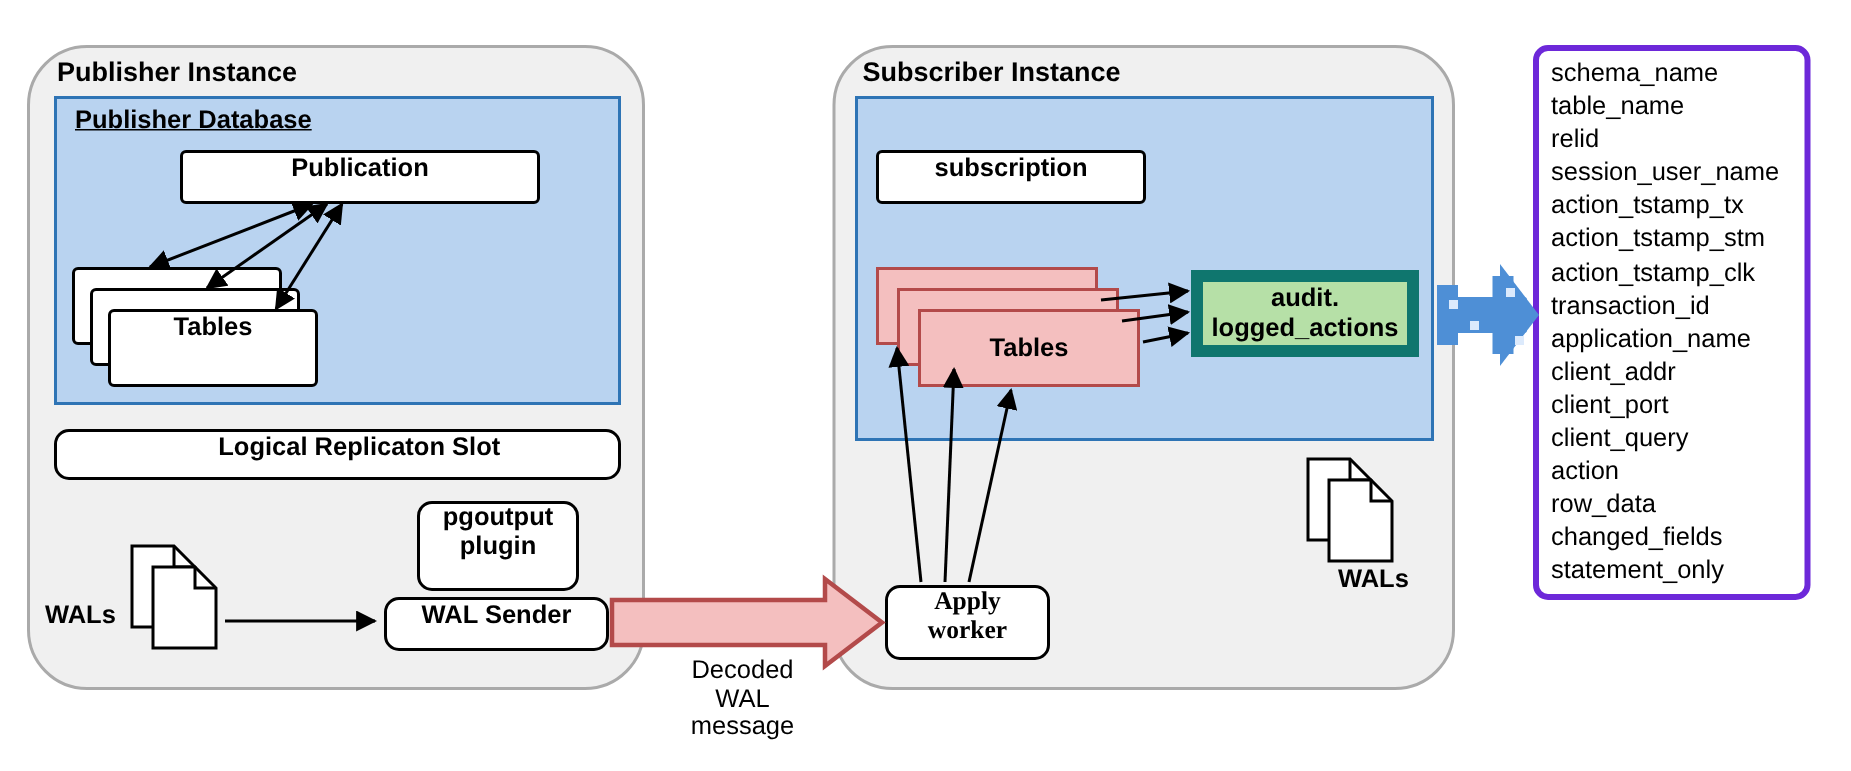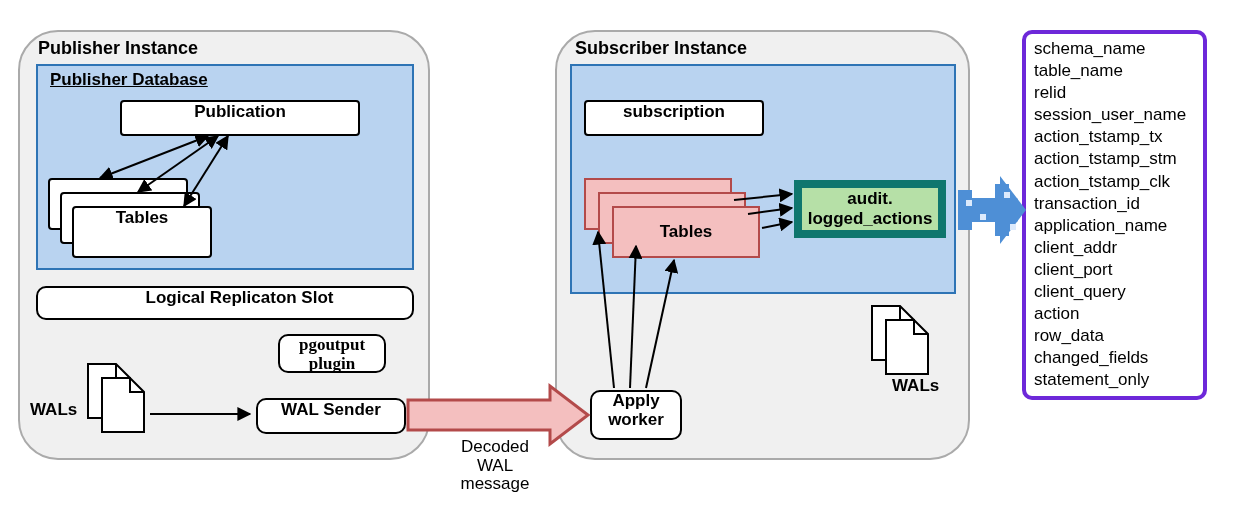--- a/index.html
+++ b/index.html
@@ -135,21 +135,21 @@
   <div class="white-box" style="left:48px; top:178px; width:140px; height:52px;"></div>
   <div class="white-box" style="left:60px; top:192px; width:140px; height:52px;"></div>
   <div class="white-box" style="left:72px; top:206px; width:140px; height:52px;">
     <span>Tables</span>
   </div>
 
   <div class="white-box rounded" style="left:36px; top:286px; width:378px; height:34px;padding-left:29px;">
     <span>Logical Replicaton Slot</span>
   </div>
 
-  <div class="white-box rounded" style="left:278px; top:334px; width:108px; height:39px; line-height:1.1;font-family:Liberation Serif, serif;">
+  <div class="white-box rounded" style="left:278px; top:334px; width:108px; height:60px; line-height:1.1;">
     <span style="white-space:pre-line;">pgoutput
 plugin</span>
   </div>
 
   <div class="white-box rounded" style="left:256px; top:398px; width:150px; height:36px;">
     <span>WAL Sender</span>
   </div>
 
   <div class="label" style="left:30px; top:400px;">WALs</div>
   <div class="doc" style="left:86px; top:362px;">
@@ -192,21 +192,21 @@
         <path d="M30 2 V16 H44" fill="none" stroke="#000" stroke-width="2"></path>
       </svg>
   </div>
   <div class="doc" style="left:884px; top:318px;">
     <svg viewBox="0 0 46 58">
         <path d="M2 2 H30 L44 16 V56 H2 Z" fill="#fff" stroke="#000" stroke-width="2"></path>
         <path d="M30 2 V16 H44" fill="none" stroke="#000" stroke-width="2"></path>
       </svg>
   </div>
 
-  <div class="white-box rounded" style="left:590px; top:390px; width:92px; height:50px; line-height:1.1;">
+  <div class="white-box rounded" style="left:590px; top:390px; width:110px; height:50px; line-height:1.1;font-family:Liberation Serif, serif;">
     <span style="white-space:pre-line;">Apply
 worker</span>
   </div>
 
   <div class="small-label" style="left:435px; top:438px; width:120px;">
     <span style="white-space:pre-line; display:block;">Decoded
 WAL
 message</span>
   </div>
 

